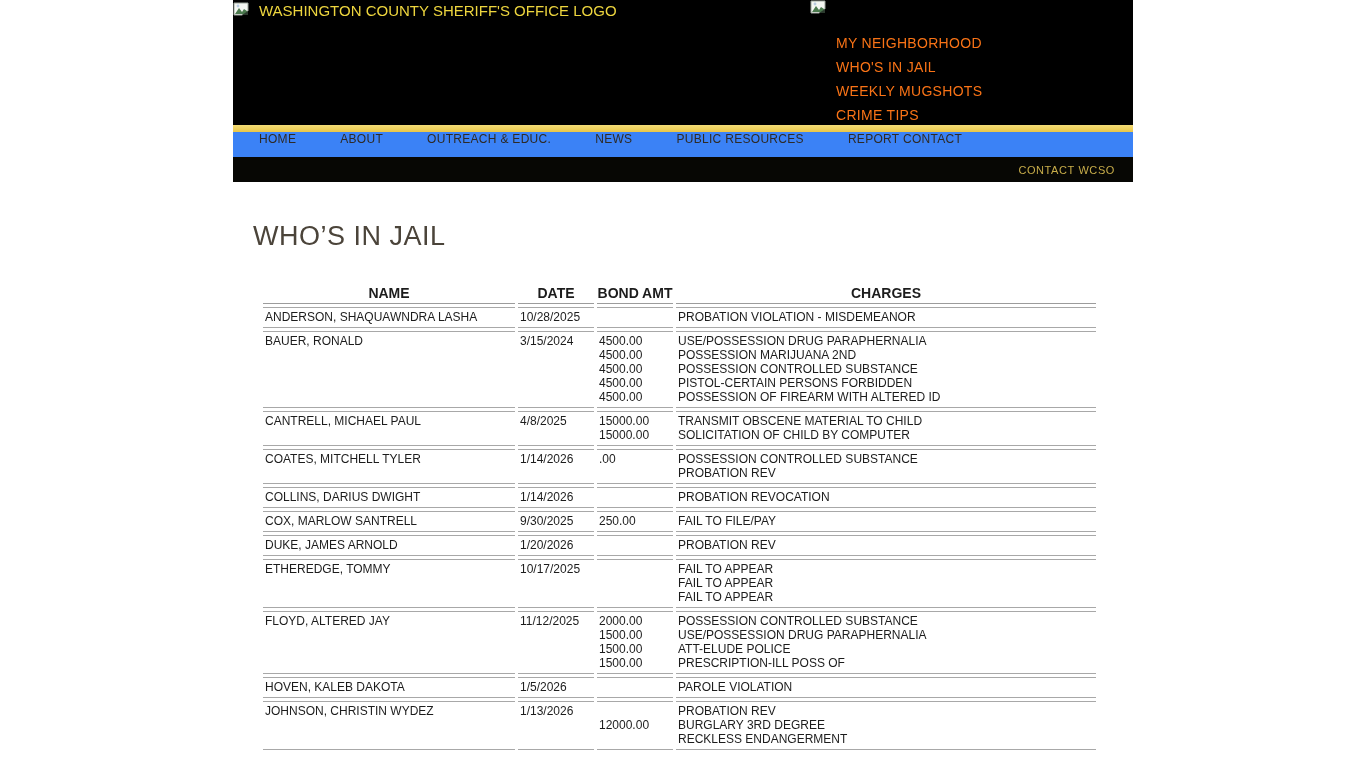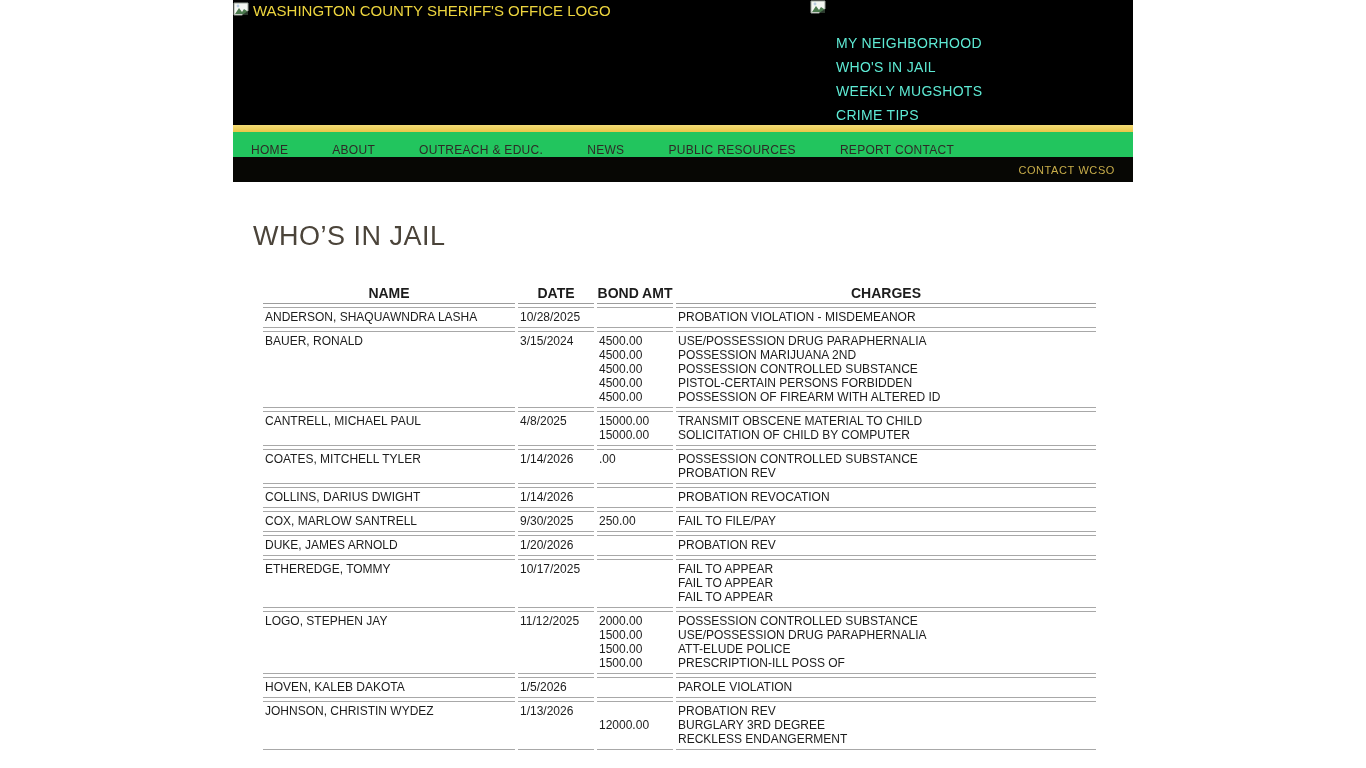--- a/index.html
+++ b/index.html
@@ -7,43 +7,43 @@
   body {
     width: 1366px; height: 768px; overflow: hidden;
     font-family: "Liberation Sans", sans-serif;
   }
   .content { width: 900px; margin: 0 auto; position: relative; }
 
   
   .site-header { position: relative; height: 125px; background: #000000; }
   .logo-link {
     position: absolute; left: 0; top: 2px;
-    display: flex; align-items: flex-start; gap: 2px;
+    display: flex; align-items: flex-start; gap: 8px;
     color: #EDD53E; font-size: 15px; text-decoration: none;
     line-height: 18px;
   }
   .broken-img { width: 18px; height: 18px; flex: 0 0 auto; }
   .quick-icon { position: absolute; left: 577px; top: 0; }
   .quick-links {
     position: absolute; left: 603px; top: 31px;
     display: flex; flex-direction: column;
   }
   .quick-links a {
-    color: #5eead4; text-decoration: none;
+    color: #f97316; text-decoration: none;
     font-size: 14px; line-height: 24px; letter-spacing: 0.3px;
   }
 
   
   .gold-strip { height: 7px; background: linear-gradient(180deg, #F3DC77, #E9C648); }
 
   
   .main-nav {
-    height: 25px; background: #22c55e;
-    display: flex; align-items: flex-end;
-    padding-left: 18px; gap: 44px;
+    height: 25px; background: #3b82f6;
+    display: flex; align-items: flex-start;
+    padding-left: 26px; gap: 44px;
   }
   .main-nav a {
     color: #2E2A26; text-decoration: none;
     font-size: 12px; letter-spacing: 0.3px; white-space: nowrap;
   }
 
   
   .utility-bar {
     height: 25px; background: #070704;
     display: flex; align-items: center; justify-content: flex-end;
@@ -230,21 +230,21 @@
             <td class="c-name">ETHEREDGE, TOMMY</td>
             <td class="c-date">10/17/2025</td>
             <td class="c-bond"></td>
             <td class="c-charges">
               <div class="line">FAIL TO APPEAR</div>
               <div class="line">FAIL TO APPEAR</div>
               <div class="line">FAIL TO APPEAR</div>
             </td>
           </tr>
           <tr>
-            <td class="c-name">LOGO, STEPHEN JAY</td>
+            <td class="c-name">FLOYD, ALTERED JAY</td>
             <td class="c-date">11/12/2025</td>
             <td class="c-bond">
               <div class="line">2000.00</div>
               <div class="line">1500.00</div>
               <div class="line">1500.00</div>
               <div class="line">1500.00</div>
             </td>
             <td class="c-charges">
               <div class="line">POSSESSION CONTROLLED SUBSTANCE</div>
               <div class="line">USE/POSSESSION DRUG PARAPHERNALIA</div>

